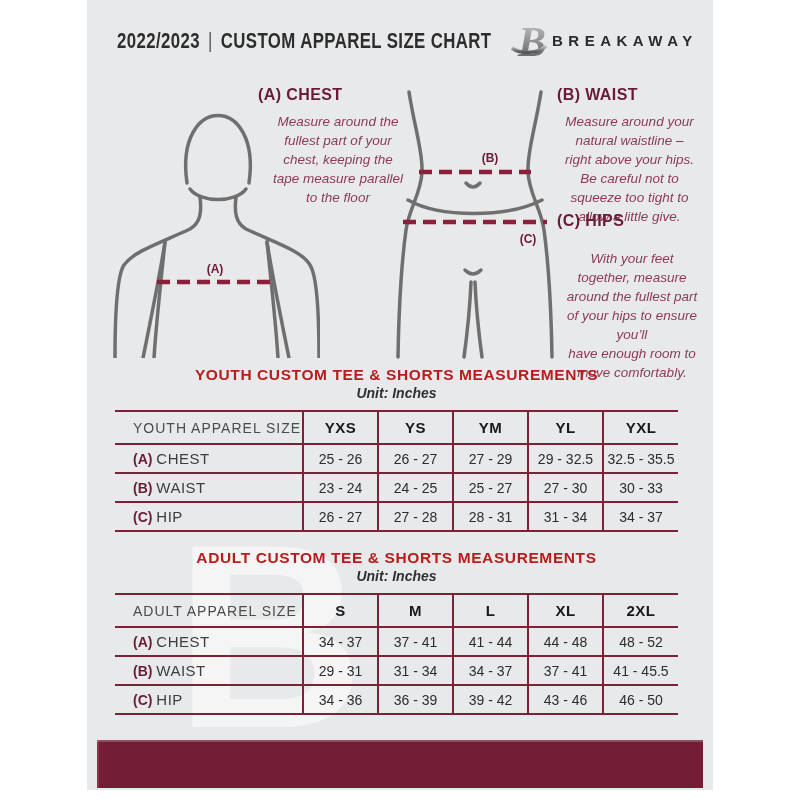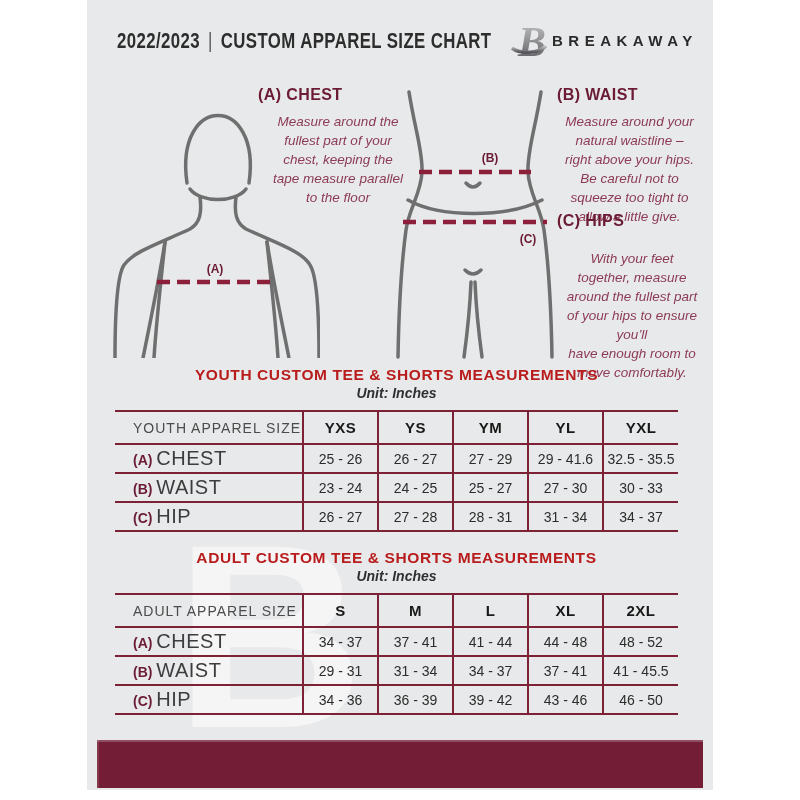--- a/index.html
+++ b/index.html
@@ -39,21 +39,21 @@
                table-layout:fixed; background:transparent; }
   table.size { border-top:2px solid #7d2137; }
   table.size tr { border-bottom:2px solid #7d2137; }
   table.size td { border-left:2px solid #7d2137; text-align:center;
                   font-size:14px; color:#2c2c2c; height:29px; vertical-align:middle; }
   table.size td:first-child { border-left:none; text-align:left; padding-left:18px; width:188px; }
   table.size tr.hdr td { height:33px; }
   table.size tr.hdr td:first-child { font-size:14px; color:#4b4b4b; letter-spacing:1px; }
   table.size tr.hdr td.sz { font-weight:700; font-size:15px; color:#191919; letter-spacing:.5px; }
   .pfx { font-weight:700; color:#6b1b34; }
-  .rname { color:#3d3d3d; font-size:20px; letter-spacing:.5px; }
+  .rname { color:#3d3d3d; font-size:15px; letter-spacing:.5px; }
 
   
   .watermark { position:absolute; left:88px; top:530px; font-size:262px; font-weight:700;
                line-height:.82; color:rgba(255,255,255,.55); z-index:0; }
   .footer-bar { position:absolute; left:10px; top:740px; width:606px; height:48px;
                 background:#731d36;
                 box-shadow: inset 0 2px 0 rgba(255,255,255,.22), inset 2px 0 0 rgba(255,255,255,.12); }
   .layer { position:relative; z-index:1; }
 </style>
 </head>
@@ -144,21 +144,21 @@
         <td class="sz">YS</td>
         <td class="sz">YM</td>
         <td class="sz">YL</td>
         <td class="sz">YXL</td>
       </tr>
       <tr>
         <td><span class="pfx">(A)</span> <span class="rname">CHEST</span></td>
         <td>25 - 26</td>
         <td>26 - 27</td>
         <td>27 - 29</td>
-        <td>29 - 41.6</td>
+        <td>29 - 32.5</td>
         <td>32.5 - 35.5</td>
       </tr>
       <tr>
         <td><span class="pfx">(B)</span> <span class="rname">WAIST</span></td>
         <td>23 - 24</td>
         <td>24 - 25</td>
         <td>25 - 27</td>
         <td>27 - 30</td>
         <td>30 - 33</td>
       </tr>

